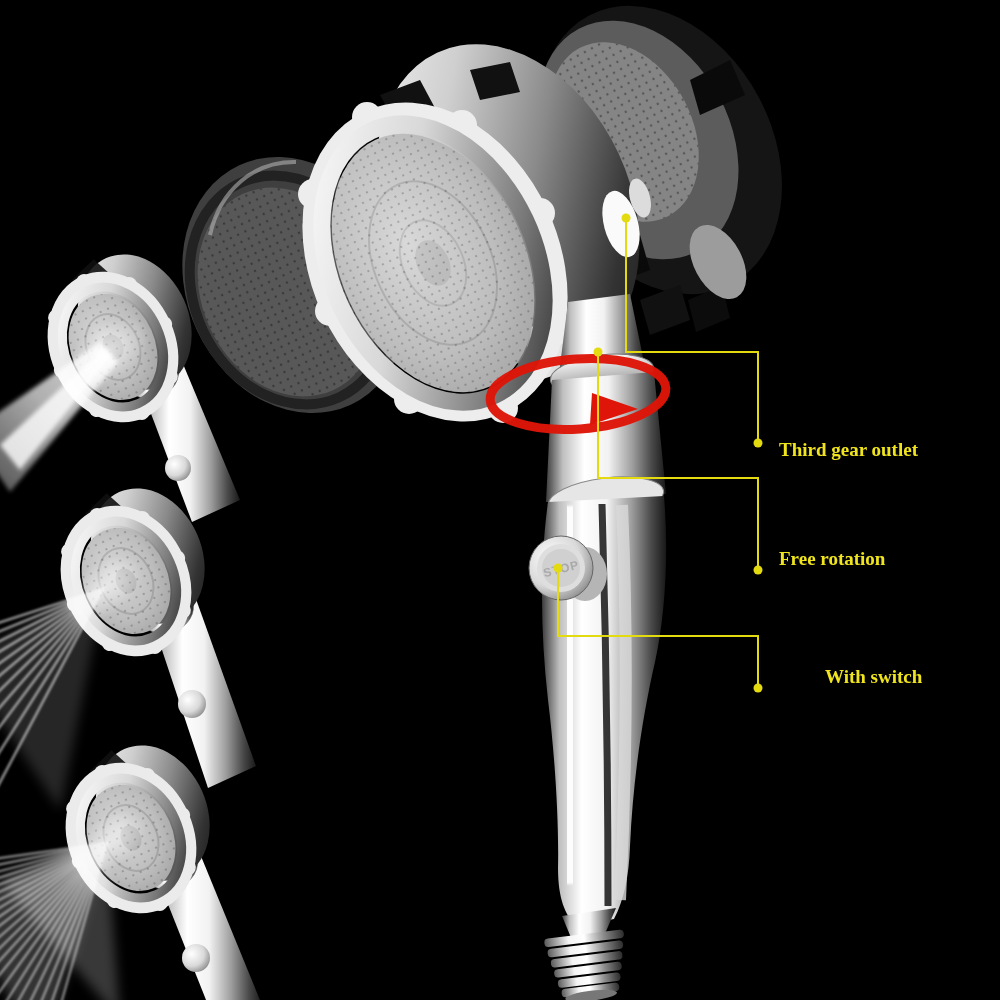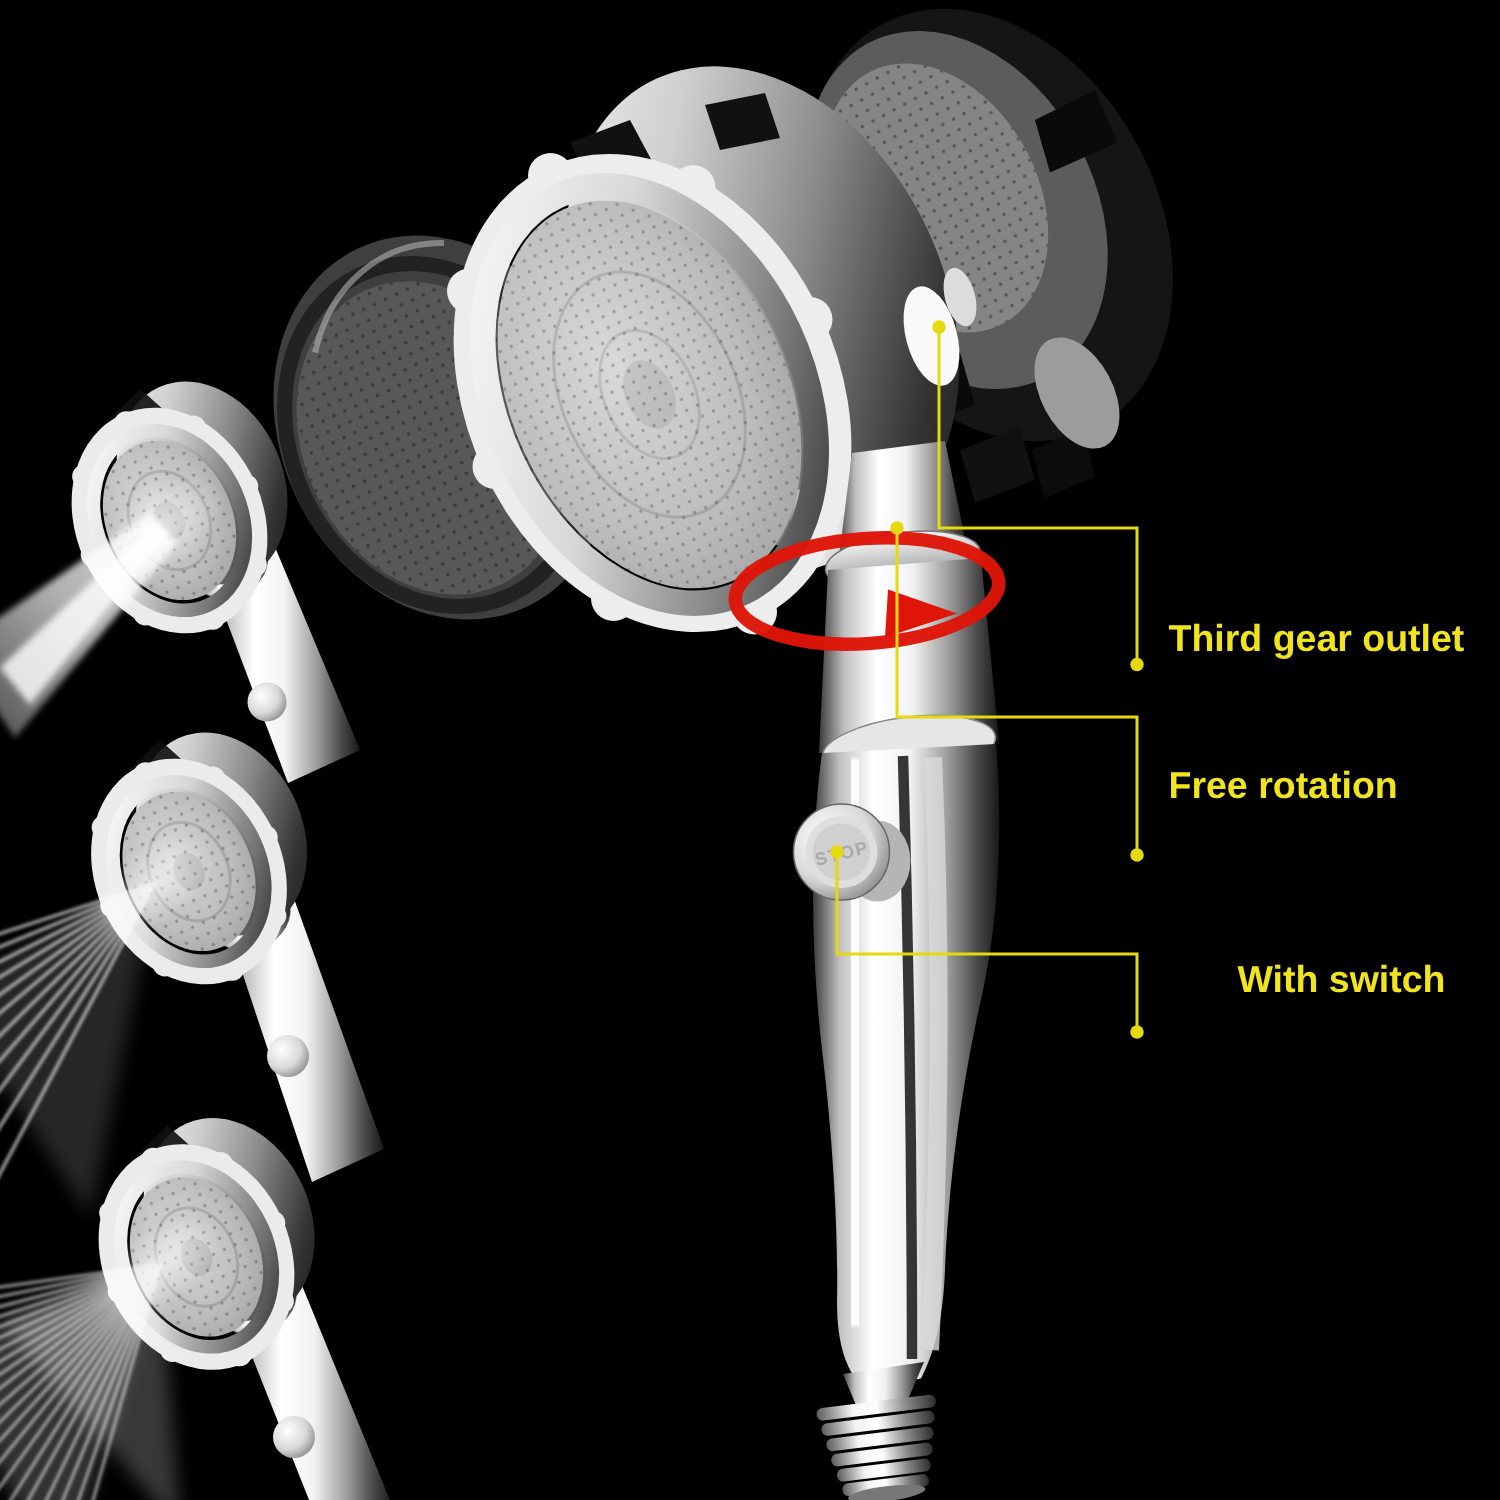--- a/index.html
+++ b/index.html
@@ -6,29 +6,30 @@
   body{
     width:1000px;height:1000px;
     background:var(--background,#000);
     overflow:hidden;position:relative;
     font-family:"Liberation Sans",sans-serif;
   }
   #stage{position:absolute;inset:0;width:1000px;height:1000px;}
   #stage svg{position:absolute;left:0;top:0;}
   .annotation-label{
     position:absolute;
-    font-family:Liberation Sans, sans-serif;
+    font-family:Liberation Serif, serif;
     font-weight:bold;
-    font-size:25px;
+    font-size:19px;
     line-height:1.1;
     color:var(--annotation-text,#f0e41e);
     white-space:nowrap;
+    margin-top:27px;
   }
   #label-1{left:779px;top:413px;}
-  #label-2{left:779px;top:511px;}
+  #label-2{left:779px;top:522px;}
   #label-3{left:825px;top:640px;}
 </style>
 </head>
 <body>
 
 <div id="stage">
 <svg width="1000" height="1000" viewBox="0 0 1000 1000">
   <defs>
     <pattern id="dots" patternUnits="userSpaceOnUse" width="8" height="8">
       <circle cx="3" cy="3" r="1.1" fill="rgba(0,0,0,0.25)"></circle>

